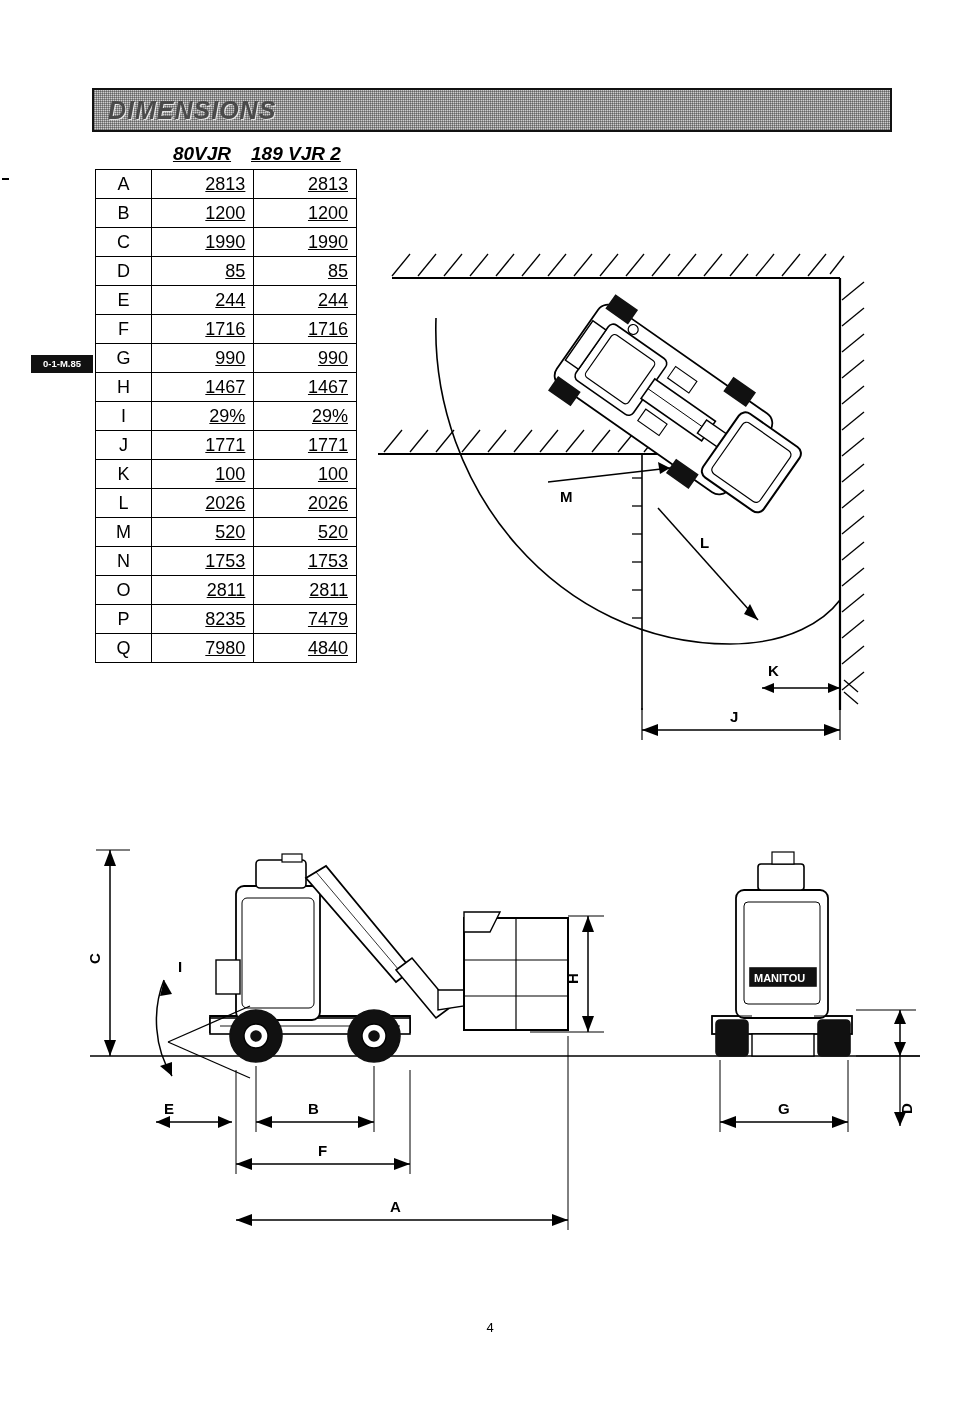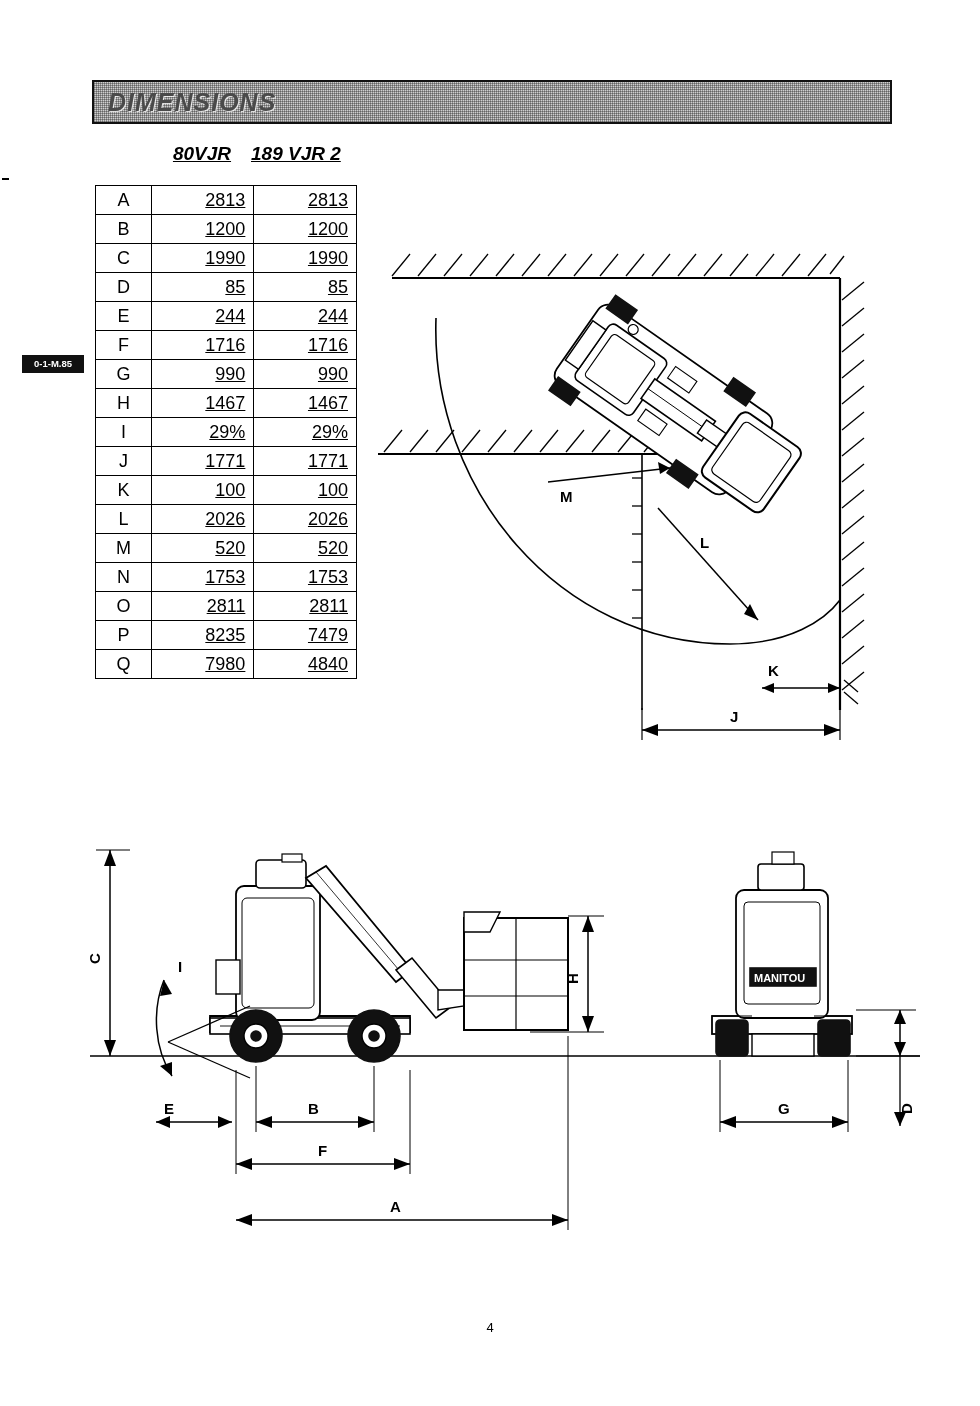--- a/index.html
+++ b/index.html
@@ -13,21 +13,21 @@
     position: relative;
     font-family: "Liberation Sans", sans-serif;
     color: #000;
     overflow: hidden;
   }
 
   
   .header-band {
     position: absolute;
     left: 92px;
-    top: 80px;
+    top: 88px;
     width: 800px;
     height: 44px;
     border: 2px solid #111;
     background:
       repeating-linear-gradient(0deg, rgba(0,0,0,0.30) 0 1px, rgba(0,0,0,0) 1px 2px),
       repeating-linear-gradient(90deg, rgba(0,0,0,0.30) 0 1px, rgba(0,0,0,0) 1px 2px),
       #cfcfcf;
     box-sizing: border-box;
   }
   .header-title {
@@ -38,21 +38,21 @@
     font-weight: bold;
     font-style: italic;
     letter-spacing: 1px;
     color: #4a4a4a;
     text-shadow: 1px 1px 0 rgba(255,255,255,0.75);
   }
 
   
   .side-code {
     position: absolute;
-    left: 22px;
+    left: 31px;
     top: 355px;
     width: 62px;
     height: 18px;
     background: #111;
     color: #fff;
     font-size: 9.5px;
     font-weight: bold;
     letter-spacing: 0px;
     text-align: center;
     line-height: 18px;
@@ -70,21 +70,21 @@
 
   
   .table-wrap {
     position: absolute;
     left: 95px;
     top: 143px;
   }
   .model-head {
     display: flex;
     margin-left: 64px;
-    margin-bottom: 20px;
+    margin-bottom: 4px;
     justify-content: center;
   }
   .model-head div {
     font-size: 19px;
     font-weight: bold;
     font-style: italic;
     text-decoration: underline;
     text-align: center;
   }
   .model-head .m1 { width: 86px; }

